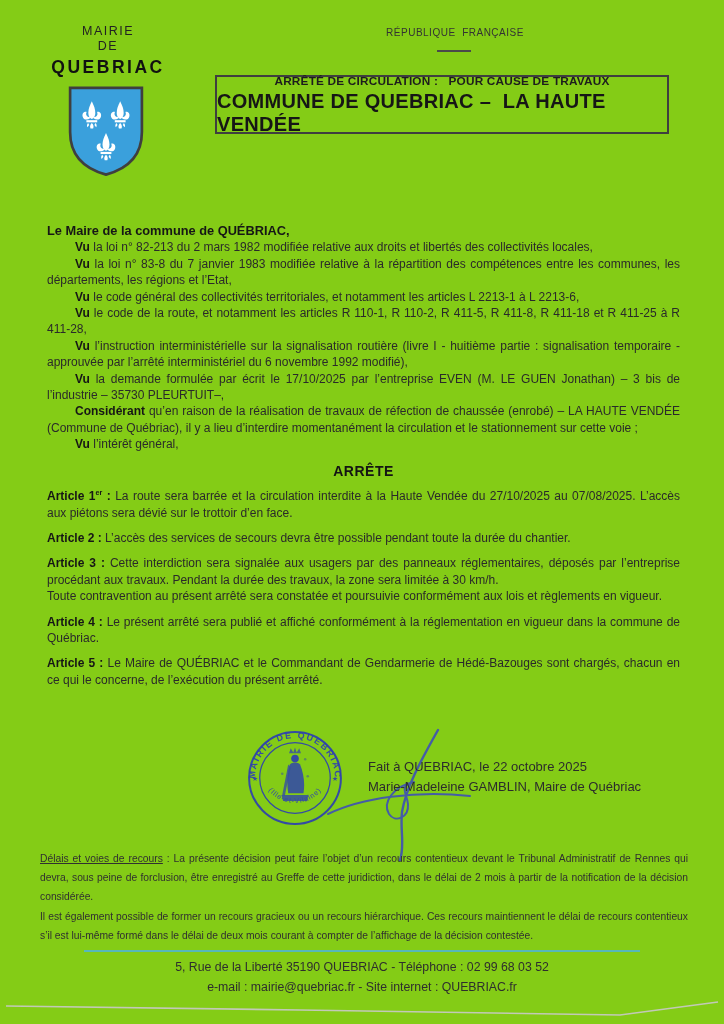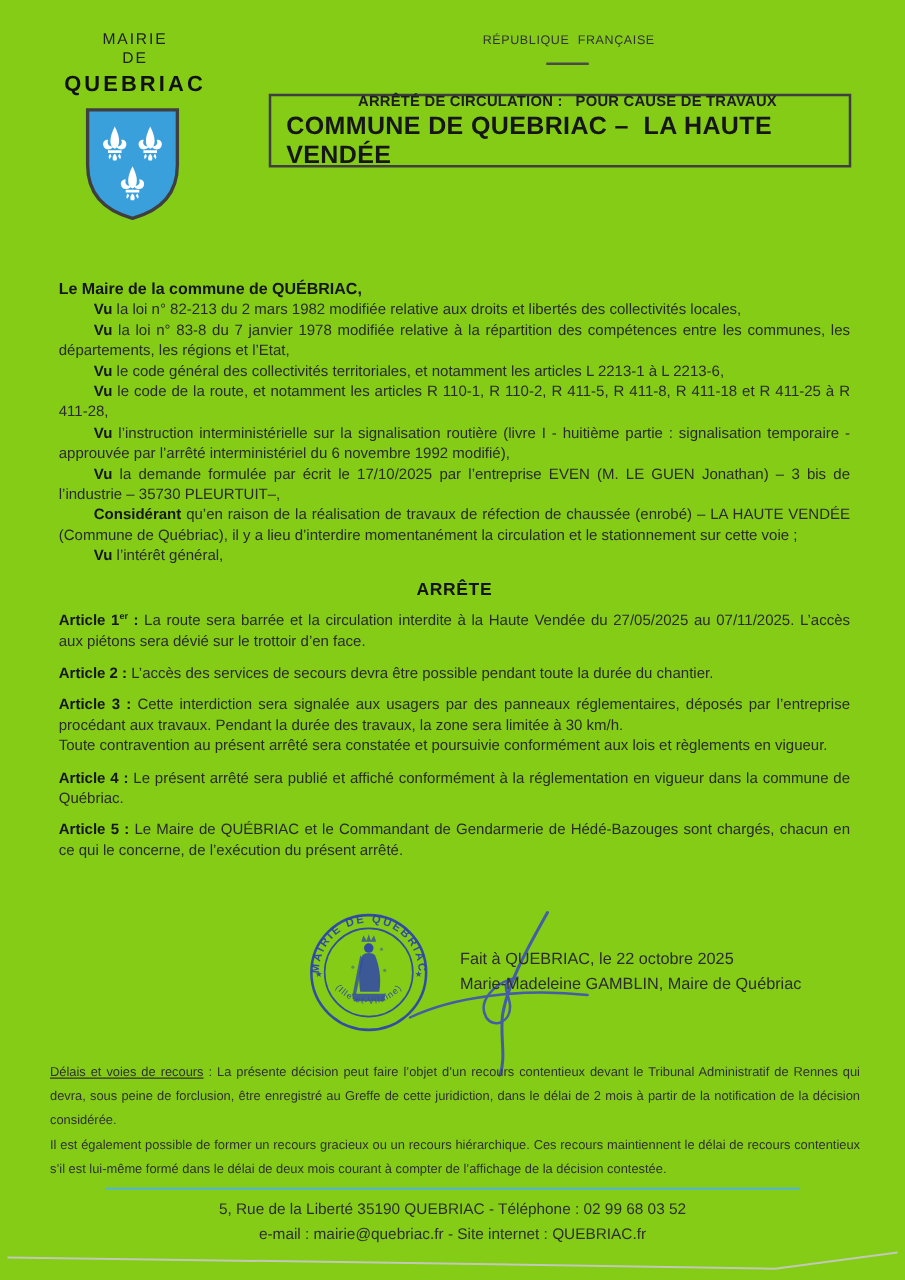--- a/index.html
+++ b/index.html
@@ -17,21 +17,21 @@
   .org-block{position:absolute; left:38px; top:24px; width:140px; text-align:center; color:#222;}
   .org-line{font-size:12.5px; letter-spacing:1.5px; line-height:15px;}
   .org-name{font-size:17.5px; font-weight:bold; letter-spacing:2.5px; margin-top:3px; color:#111;}
   .coat{position:absolute; left:64px; top:82px; width:84px; height:96px;}
   
   .republique{position:absolute; left:330px; top:27px; width:250px; text-align:center;
     font-size:10px; letter-spacing:.5px; color:#333;}
   .rf-line{position:absolute; left:437px; top:50px; width:34px; height:2px; background:#4a4a4a;}
   .notice-box{position:absolute; left:215px; top:75px; width:450px; height:55px;
     border:2px solid var(--border-dark); display:flex; flex-direction:column;
-    align-items:center; justify-content:center; gap:2px;padding-left:12px;}
+    align-items:center; justify-content:center; gap:2px;}
   .notice-l1{font-size:11.8px; font-weight:bold; color:#1d1d1d; letter-spacing:.2px;}
   .notice-l2{font-size:20px; font-weight:bold; color:#161616; letter-spacing:.3px;}
   
   .doc-body{position:absolute; left:47px; top:223px; width:633px;
     font-size:12px; line-height:16.4px; text-align:justify;}
   .opening{font-weight:bold; font-size:12.8px; color:var(--ink-bold);}
   .clause{margin:0;}
   .clause b{color:var(--ink-bold);margin-left:28px;}
   .decree-heading{text-align:center; font-weight:bold; font-size:14px; color:#141414;
     margin:10px 0 9px 0; letter-spacing:.5px;}
@@ -90,40 +90,40 @@
     <div class="notice-l2 pre">COMMUNE DE QUEBRIAC –  LA HAUTE VENDÉE</div>
   </div>
 
   <div class="doc-body">
     <div class="opening">Le Maire de la commune de QUÉBRIAC,</div>
 
     <div>
 
         <div class="clause"><b>Vu</b> <span>la loi n° 82-213 du 2 mars 1982 modifiée relative aux droits et libertés des collectivités locales,</span></div>
 
-        <div class="clause"><b>Vu</b> <span>la loi n° 83-8 du 7 janvier 1978 modifiée relative à la répartition des compétences entre les communes, les départements, les régions et l’Etat,</span></div>
+        <div class="clause"><b>Vu</b> <span>la loi n° 83-8 du 7 janvier 1983 modifiée relative à la répartition des compétences entre les communes, les départements, les régions et l’Etat,</span></div>
 
         <div class="clause"><b>Vu</b> <span>le code général des collectivités territoriales, et notamment les articles L 2213-1 à L 2213-6,</span></div>
 
         <div class="clause"><b>Vu</b> <span>le code de la route, et notamment les articles R 110-1, R 110-2, R 411-5, R 411-8, R 411-18 et R 411-25 à R 411-28,</span></div>
 
         <div class="clause"><b>Vu</b> <span>l’instruction interministérielle sur la signalisation routière (livre I - huitième partie : signalisation temporaire - approuvée par l’arrêté interministériel du 6 novembre 1992 modifié),</span></div>
 
         <div class="clause"><b>Vu</b> <span>la demande formulée par écrit le 17/10/2025 par l’entreprise EVEN (M. LE GUEN Jonathan) – 3 bis de l’industrie – 35730 PLEURTUIT–,</span></div>
 
         <div class="clause"><b>Considérant</b> <span>qu’en raison de la réalisation de travaux de réfection de chaussée (enrobé) – LA HAUTE VENDÉE (Commune de Québriac), il y a lieu d’interdire momentanément la circulation et le stationnement sur cette voie ;</span></div>
 
         <div class="clause"><b>Vu</b> <span>l’intérêt général,</span></div>
       </div>
 
     <div class="decree-heading">ARRÊTE</div>
 
     <div>
 
-        <div class="article"><b><span>Article 1</span><sup>er</sup><span> : </span></b><span>La route sera barrée et la circulation interdite à la Haute Vendée du 27/05/2025 au 07/11/2025. L’accès aux piétons sera dévié sur le trottoir d’en face.</span></div>
+        <div class="article"><b><span>Article 1</span><sup>er</sup><span> : </span></b><span>La route sera barrée et la circulation interdite à la Haute Vendée du 27/10/2025 au 07/08/2025. L’accès aux piétons sera dévié sur le trottoir d’en face.</span></div>
 
         <div class="article"><b><span>Article 2</span><span> : </span></b><span>L’accès des services de secours devra être possible pendant toute la durée du chantier.</span></div>
 
         <div class="article"><b><span>Article 3</span><span> : </span></b><span>Cette interdiction sera signalée aux usagers par des panneaux réglementaires, déposés par l’entreprise procédant aux travaux. Pendant la durée des travaux, la zone sera limitée à 30 km/h.</span><div class="art-extra">Toute contravention au présent arrêté sera constatée et poursuivie conformément aux lois et règlements en vigueur.</div></div>
 
         <div class="article"><b><span>Article 4</span><span> : </span></b><span>Le présent arrêté sera publié et affiché conformément à la réglementation en vigueur dans la commune de Québriac.</span></div>
 
         <div class="article"><b><span>Article 5</span><span> : </span></b><span>Le Maire de QUÉBRIAC et le Commandant de Gendarmerie de Hédé-Bazouges sont chargés, chacun en ce qui le concerne, de l’exécution du présent arrêté.</span></div>
       </div>
   </div>

